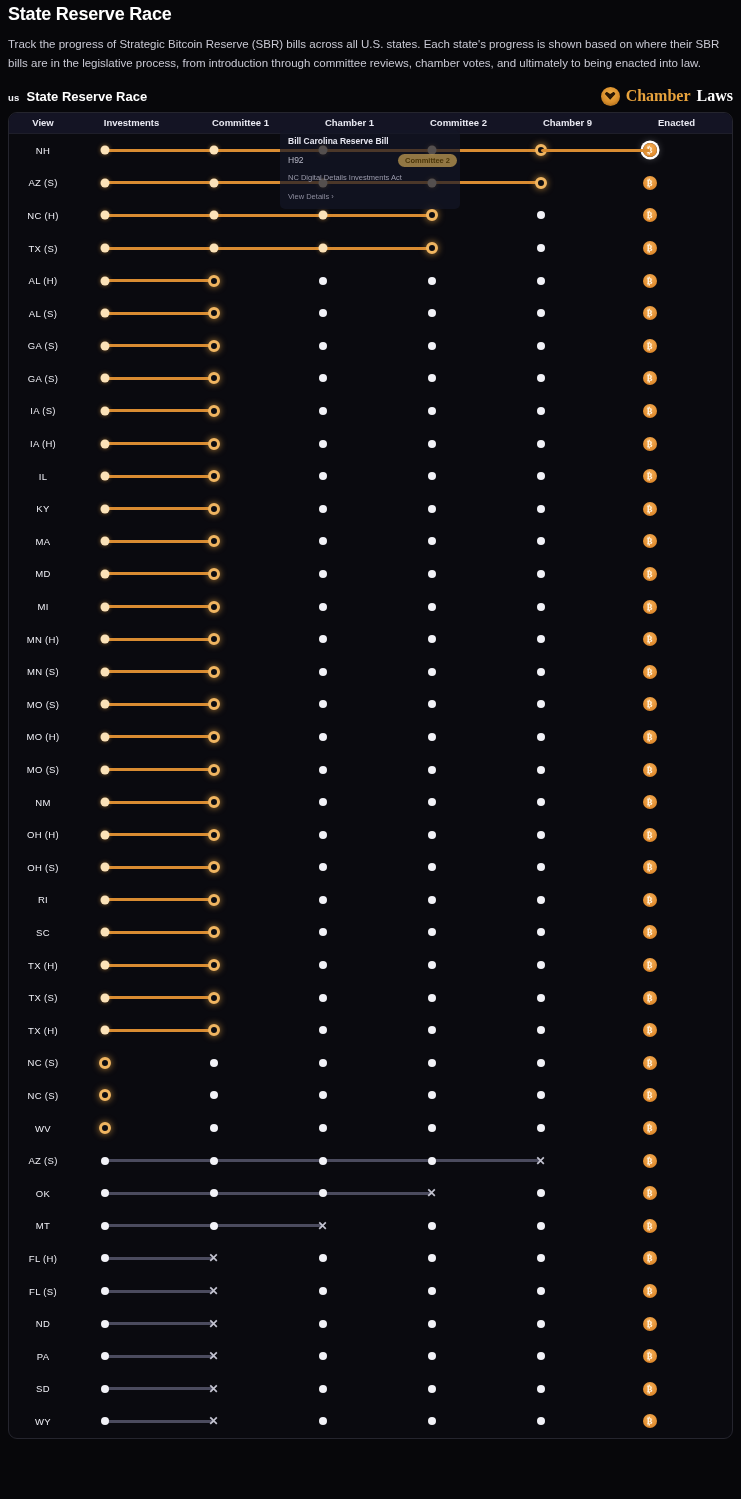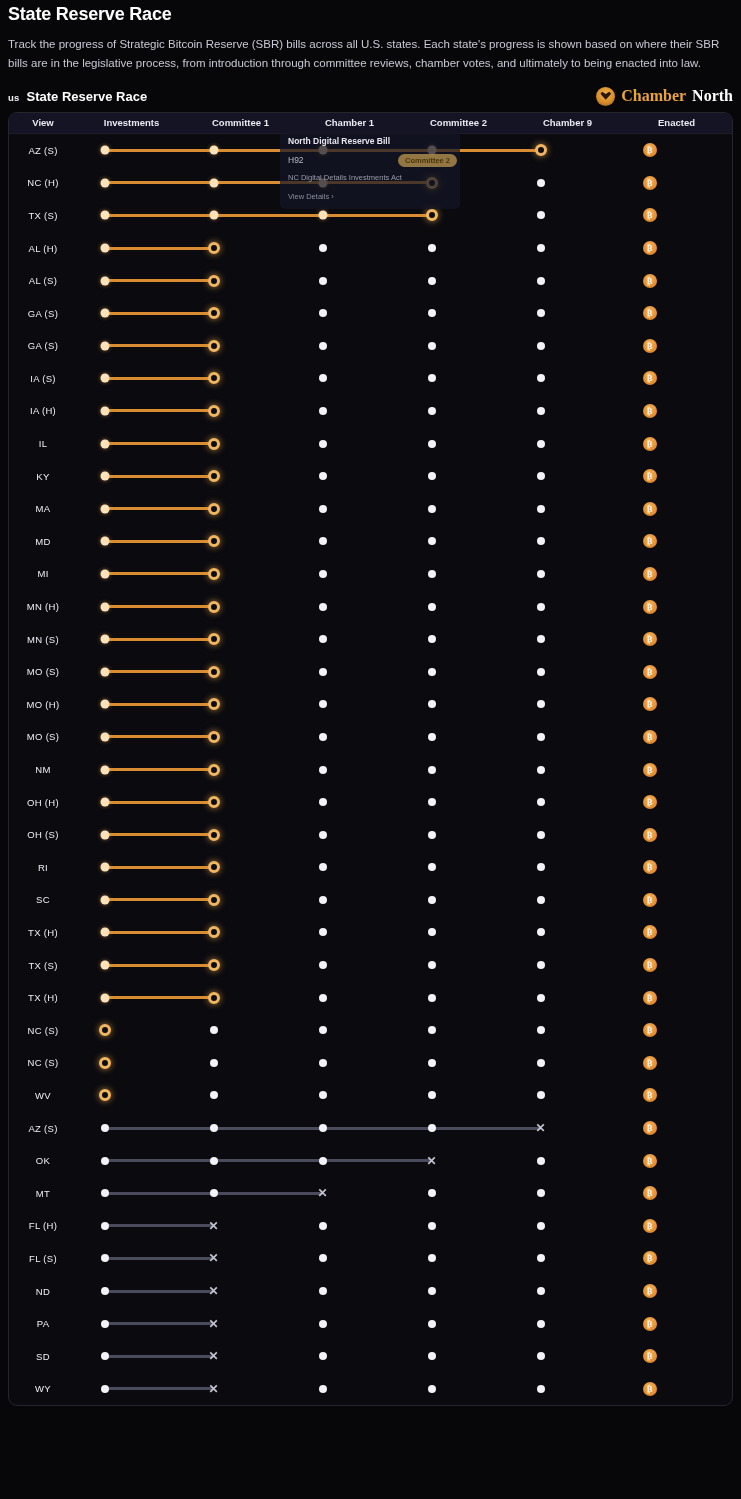--- a/index.html
+++ b/index.html
@@ -246,48 +246,64 @@
 </div>
 
 <div class="brandbar">
   <div class="brand-left">
     <span class="brand-us">us</span>
     <span class="brand-title">State Reserve Race</span>
   </div>
   <div class="brand-right">
     <span class="eagle"></span>
     <span class="brand-bitcoin">Chamber</span>
-    <span class="brand-laws">North</span>
+    <span class="brand-laws">Laws</span>
   </div>
 </div>
 
 <div class="card">
   <div class="thead">
     <div class="th th-state">View</div>
     <div class="th th-c">Investments</div>
     <div class="th th-c">Committee 1</div>
     <div class="th th-c">Chamber 1</div>
     <div class="th th-c">Committee 2</div>
     <div class="th th-c">Chamber 9</div>
     <div class="th th-c">Enacted</div>
   </div>
 
   <div class="tbody" id="tbody">
       <div class="row">
-        <div class="row-state">AZ  (S)</div>
+        <div class="row-state">NH</div>
         <div class="track">
           <div class="seg on" style="left: 27.5px; width: 109px;"></div>
           <div class="seg on" style="left: 136.5px; width: 109px;"></div>
           <div class="seg on" style="left: 245.5px; width: 109px;"></div>
           <div class="seg on" style="left: 354.5px; width: 109px;"></div>
           <div class="node done" style="left: 27.5px;"></div>
           <div class="node done" style="left: 136.5px;"></div>
           <div class="node done" style="left: 245.5px;"></div>
           <div class="node done" style="left: 354.5px;"></div>
           <div class="node current" style="left: 463.5px;"></div>
+          <div class="node btc active" style="left: 572.5px;">₿</div>
+          <div class="seg on" style="left: 463.5px; width: 109px;"></div>
+        </div>
+      </div>
+      <div class="row">
+        <div class="row-state">AZ  (S)</div>
+        <div class="track">
+          <div class="seg on" style="left: 27.5px; width: 109px;"></div>
+          <div class="seg on" style="left: 136.5px; width: 109px;"></div>
+          <div class="seg on" style="left: 245.5px; width: 109px;"></div>
+          <div class="seg on" style="left: 354.5px; width: 109px;"></div>
+          <div class="node done" style="left: 27.5px;"></div>
+          <div class="node done" style="left: 136.5px;"></div>
+          <div class="node done" style="left: 245.5px;"></div>
+          <div class="node done" style="left: 354.5px;"></div>
+          <div class="node current" style="left: 463.5px;"></div>
           <div class="node btc" style="left: 572.5px;">₿</div>
         </div>
       </div>
       <div class="row">
         <div class="row-state">NC  (H)</div>
         <div class="track">
           <div class="seg on" style="left: 27.5px; width: 109px;"></div>
           <div class="seg on" style="left: 136.5px; width: 109px;"></div>
           <div class="seg on" style="left: 245.5px; width: 109px;"></div>
           <div class="node done" style="left: 27.5px;"></div>
@@ -743,19 +759,19 @@
           <div class="node fail" style="left: 136.5px;"></div>
           <div class="node empty" style="left: 245.5px;"></div>
           <div class="node empty" style="left: 354.5px;"></div>
           <div class="node empty" style="left: 463.5px;"></div>
           <div class="node btc" style="left: 572.5px;">₿</div>
         </div>
       </div>
     </div>
 
   <div class="tooltip">
-    <div class="tt-title">North Digital Reserve Bill</div>
+    <div class="tt-title">Bill Carolina Reserve Bill</div>
     <div class="tt-billno">H92</div>
     <div class="tt-billname">NC Digital Details Investments Act</div>
     <div class="tt-link">View Details  ›</div>
     <div class="tt-badge">Committee 2</div>
   </div>
 </div>
 
 </body></html>

